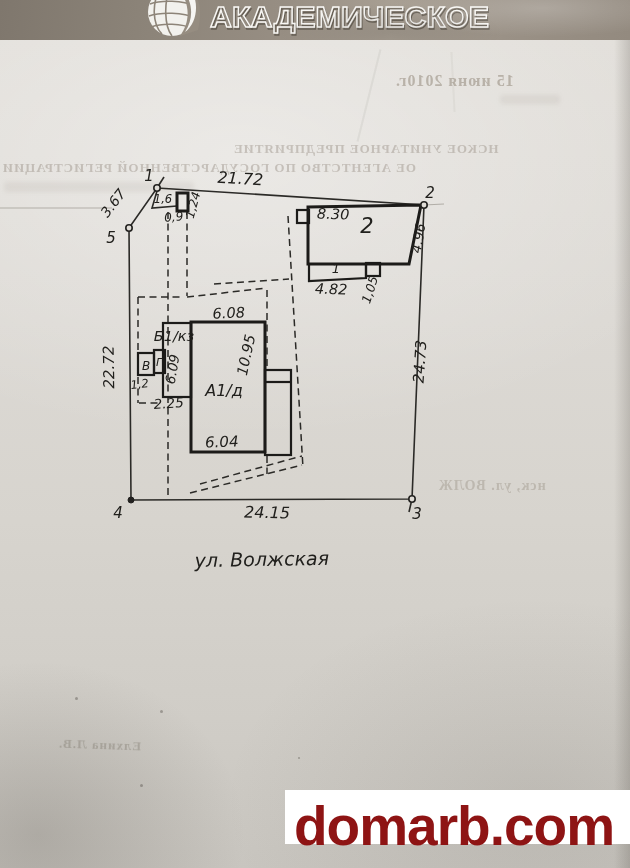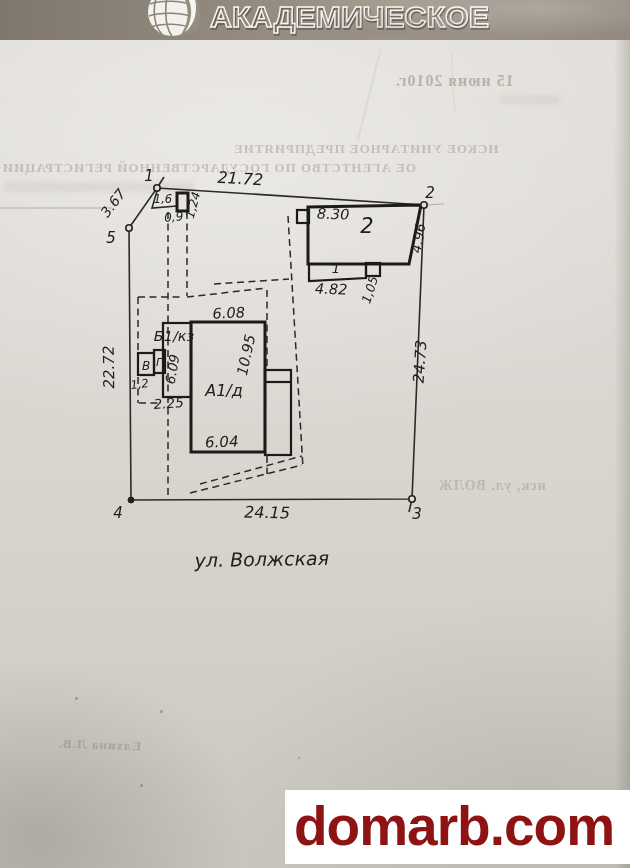--- a/index.html
+++ b/index.html
@@ -52,21 +52,21 @@
   
   svg.plan{position:absolute;left:0;top:0;}
   .ln{stroke:#2b2a27;stroke-width:1.6;fill:none;}
   .ln-faint{stroke:rgba(80,74,64,.35);stroke-width:1.2;fill:none;}
   .bld{stroke:#1c1b19;stroke-width:3;fill:none;}
   .bld2{stroke:#1c1b19;stroke-width:2.2;fill:none;}
   .dash{stroke:#2b2a27;stroke-width:1.5;fill:none;stroke-dasharray:7 4.5;}
   .vtx{fill:#e0ddd7;stroke:#232220;stroke-width:1.6;}
   text.t{font-family:"DejaVu Sans",sans-serif;font-style:italic;fill:#21201d;}
   
-  .wm{position:absolute;left:285px;top:790px;width:345px;height:74px;background:#ffffff;}
+  .wm{position:absolute;left:285px;top:790px;width:345px;height:54px;background:#ffffff;}
   .wm-text{
     display:block;margin:0;padding:6px 0 0 9px;
     font-family:"Liberation Sans",sans-serif;font-weight:bold;
     font-size:55px;line-height:60px;letter-spacing:-1px;color:#8e1414;
   }
 </style>
 </head>
 <body>
 
 <div class="band">

